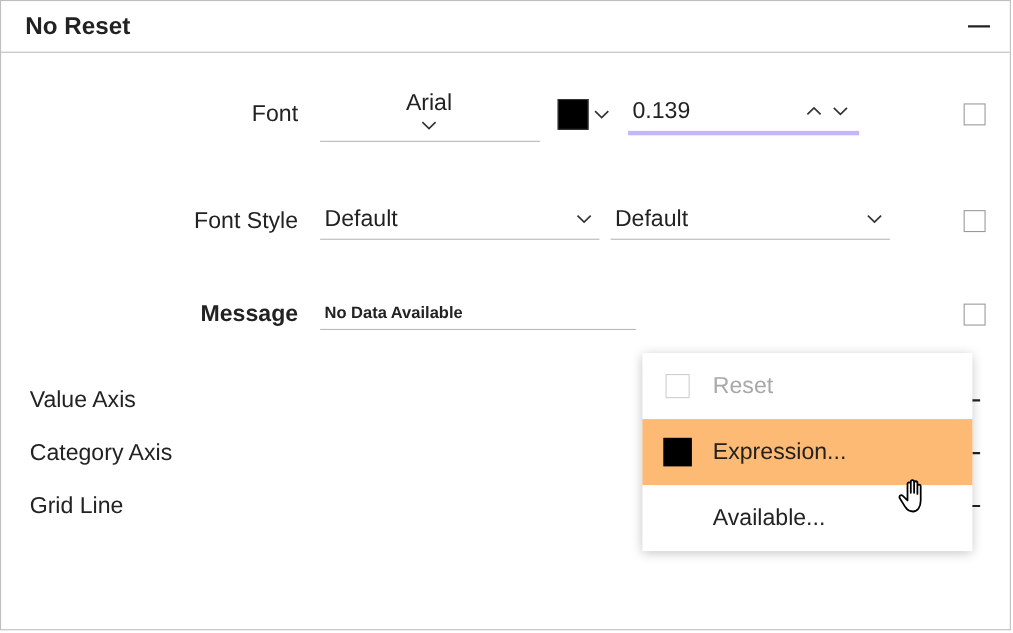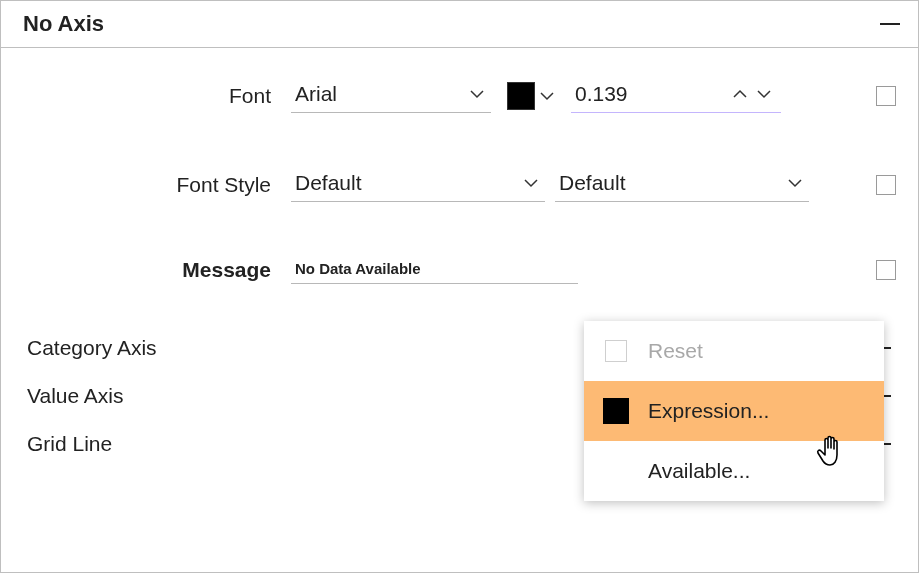--- a/index.html
+++ b/index.html
@@ -87,21 +87,21 @@
     width: 28px;
     height: 28px;
     background: #000;
     border: 1px solid #333;
     margin-left: 6px;
   }
 
   .num-input {
     display: flex;
     align-items: center;
-    border-bottom: 1px solid #c4b5fd;
+    border-bottom: 4px solid #c4b5fd;
     padding: 4px 4px 6px 4px;
     font-size: 21px;
   }
   .num-input .num-text { flex: 1; }
   .stepper {
     width: 50px;
     display: flex;
     gap: 8px;
     align-items: center;
     justify-content: center;
@@ -192,34 +192,34 @@
     pointer-events: none;
   }
   .cursor svg { display: block; }
 </style>
 </head>
 <body>
 
 <div class="panel">
 
   <div class="panel-header">
-    <div class="panel-title">No Axis</div>
+    <div class="panel-title">No Reset</div>
     <div class="minus-icon">
       <svg width="20" height="4" viewBox="0 0 20 4">
           <line x1="0" y1="2" x2="20" y2="2" stroke="#222" stroke-width="2"></line>
         </svg>
     </div>
   </div>
 
   <div class="body">
 
     <div class="row">
       <div class="label-col">Font</div>
       <div class="field-area">
-        <div class="select" style="width:200px;">
+        <div class="select" style="width:200px;flex-direction:column;">
           <span class="sel-text">Arial</span>
           <span class="chev">
             <svg width="14" height="10" viewBox="0 0 14 10">
                 <polyline points="1,2 7,8 13,2" fill="none" stroke="#333" stroke-width="1.5"></polyline>
               </svg>
           </span>
         </div>
         <div style="display:flex;align-items:center;gap:4px;">
           <div class="color-swatch"></div>
           <span class="chev">
@@ -278,30 +278,30 @@
         <div class="text-input" style="max-width:518px;">
           <span>No Data Available</span>
         </div>
         <div style="flex:1"></div>
         <div class="checkbox"></div>
       </div>
     </div>
 
     <div class="sections">
       <div class="section-row">
-        <span>Category Axis</span>
+        <span>Value Axis</span>
         <span class="plus-icon">
           <svg width="20" height="20" viewBox="0 0 20 20">
               <line x1="10" y1="1" x2="10" y2="19" stroke="#222" stroke-width="2"></line>
               <line x1="1" y1="10" x2="19" y2="10" stroke="#222" stroke-width="2"></line>
             </svg>
         </span>
       </div>
       <div class="section-row">
-        <span>Value Axis</span>
+        <span>Category Axis</span>
         <span class="plus-icon">
           <svg width="20" height="20" viewBox="0 0 20 20">
               <line x1="10" y1="1" x2="10" y2="19" stroke="#222" stroke-width="2"></line>
               <line x1="1" y1="10" x2="19" y2="10" stroke="#222" stroke-width="2"></line>
             </svg>
         </span>
       </div>
       <div class="section-row">
         <span>Grid Line</span>
         <span class="plus-icon">

